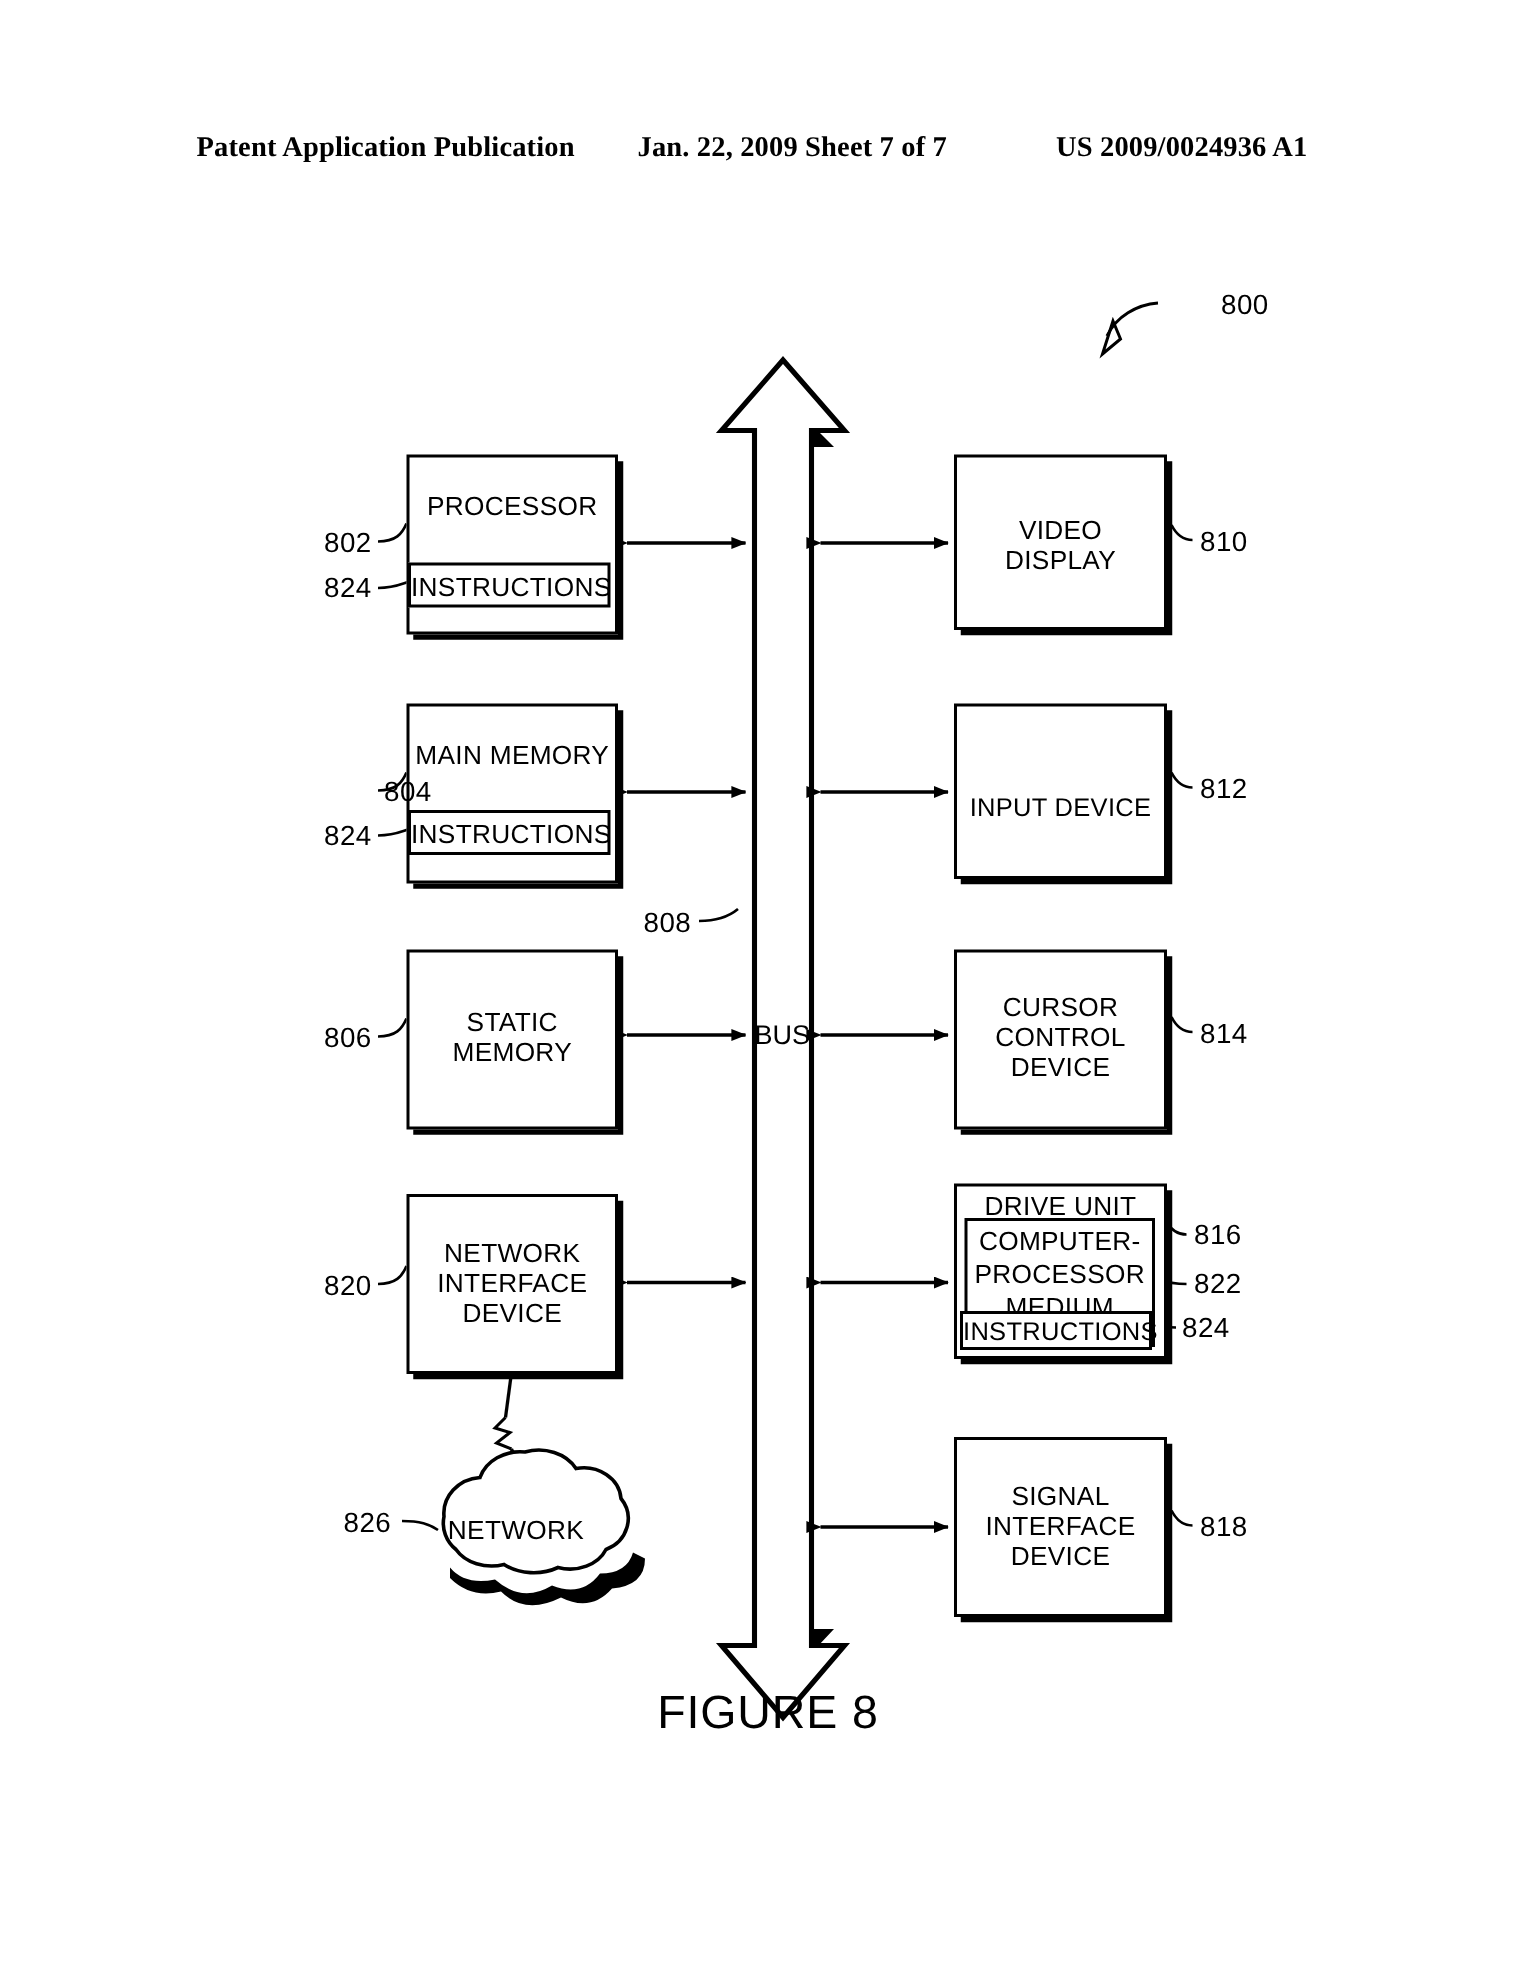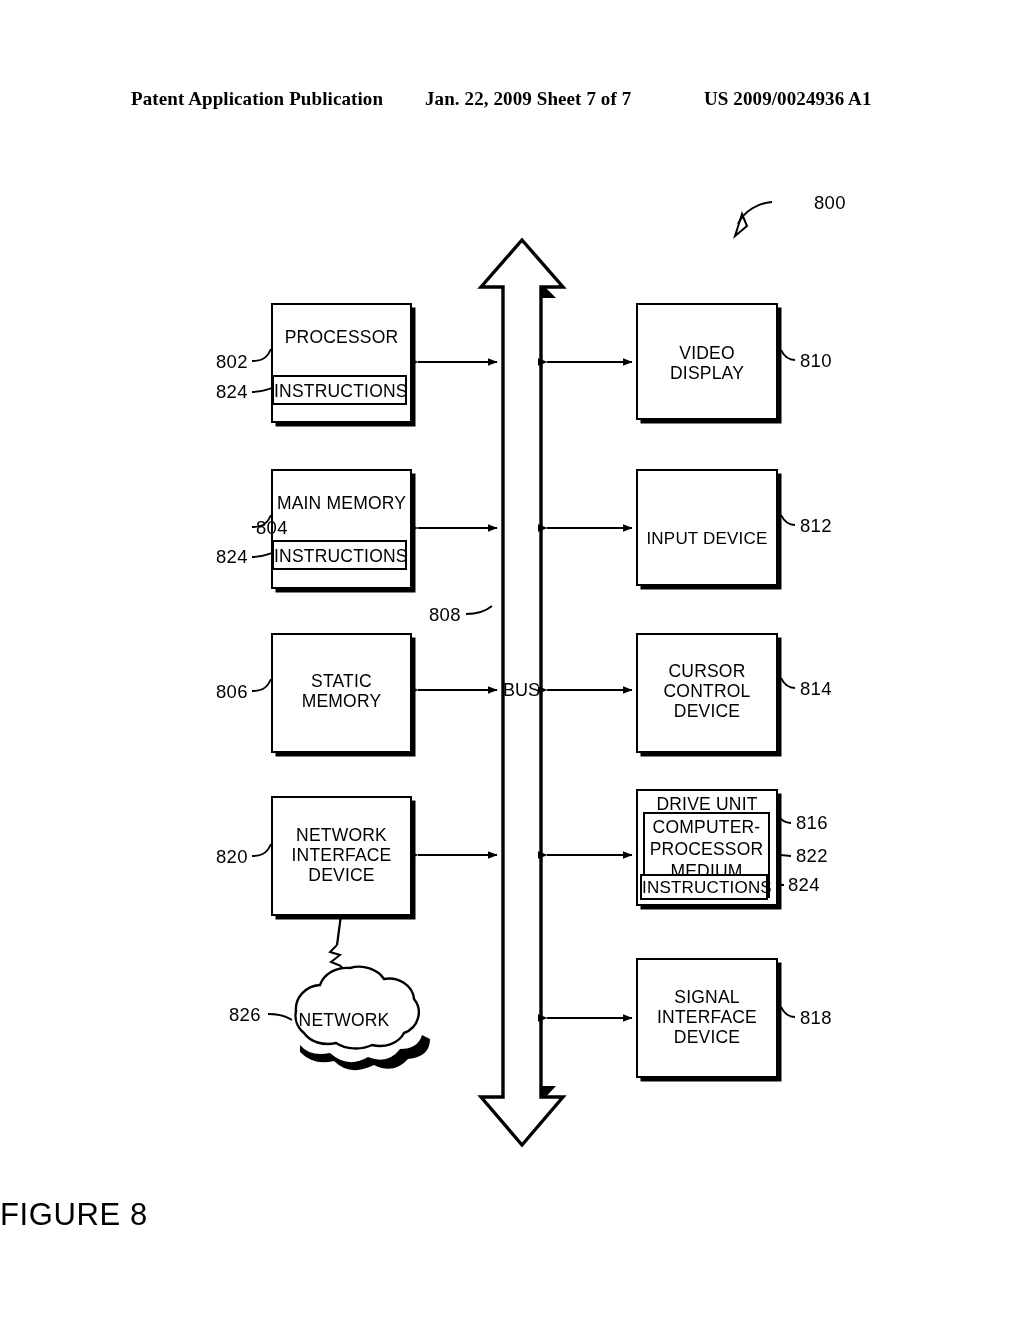--- a/index.html
+++ b/index.html
@@ -9,21 +9,21 @@
   
   .hdr{position:absolute;top:88px;left:0;width:1024px;height:28px;
        font-family:"Liberation Serif",serif;font-weight:bold;font-size:19px;
        letter-spacing:.1px;}
   .hdr span{position:absolute;white-space:nowrap;top:0;}
   .h-pub{left:131px;}
   .h-date{left:425px;}
   .h-num{left:704px;}
 
   
-  .figcap{position:absolute;left:0;top:1197px;width:1024px;text-align:left;
+  .figcap{position:absolute;left:0;top:1124px;width:1024px;text-align:center;
           font-size:31px;letter-spacing:.6px;}
 
   
   #canvas{position:absolute;left:0;top:0;width:1024px;height:1320px;}
 
   
   .box{position:absolute;border:2.2px solid #000;background:#fff;
        box-sizing:border-box;
        box-shadow:4px 4px 0 -0.5px #000;}
   .box .cap{position:absolute;left:0;width:100%;text-align:center;

